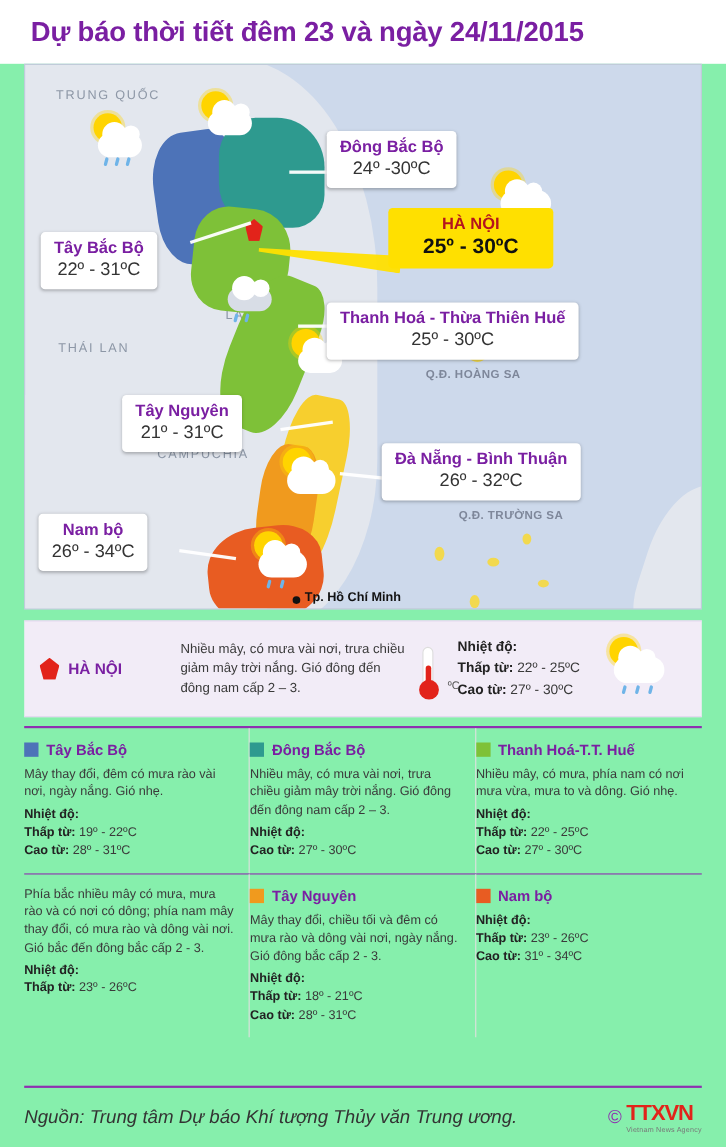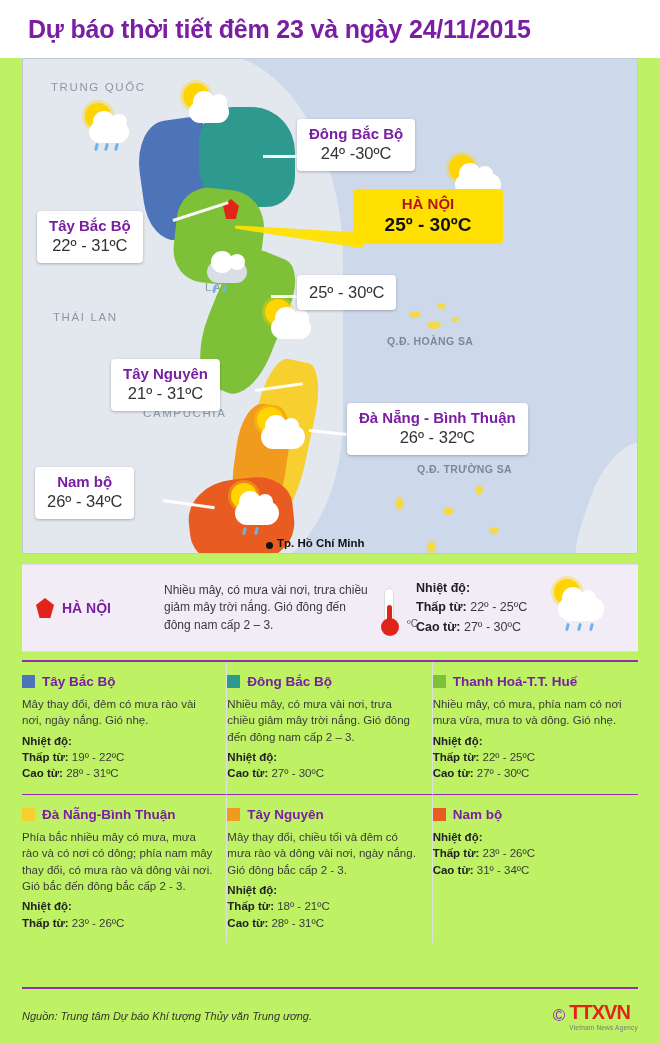--- a/index.html
+++ b/index.html
@@ -5,21 +5,21 @@
   * { box-sizing: border-box; }
   html, body { margin:0; padding:0; }
   body {
     width: 660px; height: 1043px;
     background: #ffffff;
     font-family: "Liberation Sans", sans-serif;
     color: #333;
     position: relative;
     overflow: hidden;
   }
-  .page { width:660px; height:1043px; position:relative; background:#bef264; }
+  .page { width:660px; height:1043px; position:relative; background:#86efac; }
 
   
   .header {
     height: 58px;
     background: #ffffff;
     display:flex; align-items:center;
     padding-left: 28px;
   }
   .header h1 {
     margin:0;
@@ -237,21 +237,21 @@
   .card-row b { font-weight:bold; color:#222; }
 
   
   .footer {
     position:absolute; left:0; right:0; bottom:0; height:56px;
     border-top: 2px solid #8e2fb0;
     margin: 0 22px;
     width: calc(100% - 44px);
     display:flex; align-items:center; justify-content:space-between;
   }
-  .src { font-size:11px; color:#333; }
+  .src { font-size:17px; color:#333; }
   .src i { font-style:italic; }
   .logo { display:flex; align-items:center; gap:4px; }
   .logo .cp { color:#8e2fb0; font-size:17px; }
   .logo .ttxvn { color:#e2231a; font-weight:bold; font-size:20px; letter-spacing:-1px; }
   .logo .sub { color:#777; font-size:6.5px; display:block; letter-spacing:0.2px; }
 </style>
 </head>
 <body>
 
 <div class="page">
@@ -347,20 +347,21 @@
     </div>
     <div class="callout" style="left:14px; top:152px;">
       <div class="c-title">Tây Bắc Bộ</div>
       <div class="c-temp">22º - 31ºC</div>
     </div>
     <div class="callout hanoi" style="left:330px; top:130px; width:150px;">
       <div class="c-title">HÀ NỘI</div>
       <div class="c-temp">25º - 30ºC</div>
     </div>
     <div class="callout" style="left:274px; top:216px;">
+      <div class="c-title">Thanh Hoá - Thừa Thiên Huế</div>
       <div class="c-temp">25º - 30ºC</div>
     </div>
     <div class="callout" style="left:88px; top:300px;">
       <div class="c-title">Tây Nguyên</div>
       <div class="c-temp">21º - 31ºC</div>
     </div>
     <div class="callout" style="left:324px; top:344px;">
       <div class="c-title">Đà Nẵng - Bình Thuận</div>
       <div class="c-temp">26º - 32ºC</div>
     </div>
@@ -434,24 +435,20 @@
       </div>
       <div class="card-body">Nhiều mây, có mưa, phía nam có nơi mưa vừa, mưa to và dông. Gió nhẹ.</div>
       <div class="card-lbl">Nhiệt độ:</div>
       <div class="card-row"><b>Thấp từ:</b>
         <span>22º - 25ºC</span></div>
       <div class="card-row"><b>Cao từ:</b>
         <span>27º - 30ºC</span></div>
     </div>
 
     <div class="card row2">
-      <div class="card-head">
-        <span class="swatch" style="background:#f7cf2e"></span>
-        <span class="card-title">Đà Nẵng-Bình Thuận</span>
-      </div>
       <div class="card-body">Phía bắc nhiều mây có mưa, mưa rào và có nơi có dông; phía nam mây thay đổi, có mưa rào và dông vài nơi. Gió bắc đến đông bắc cấp 2 - 3.</div>
       <div class="card-lbl">Nhiệt độ:</div>
       <div class="card-row"><b>Thấp từ:</b>
         <span>23º - 26ºC</span></div>
     </div>
 
     <div class="card row2">
       <div class="card-head">
         <span class="swatch" style="background:#f09a1e"></span>
         <span class="card-title">Tây Nguyên</span>

